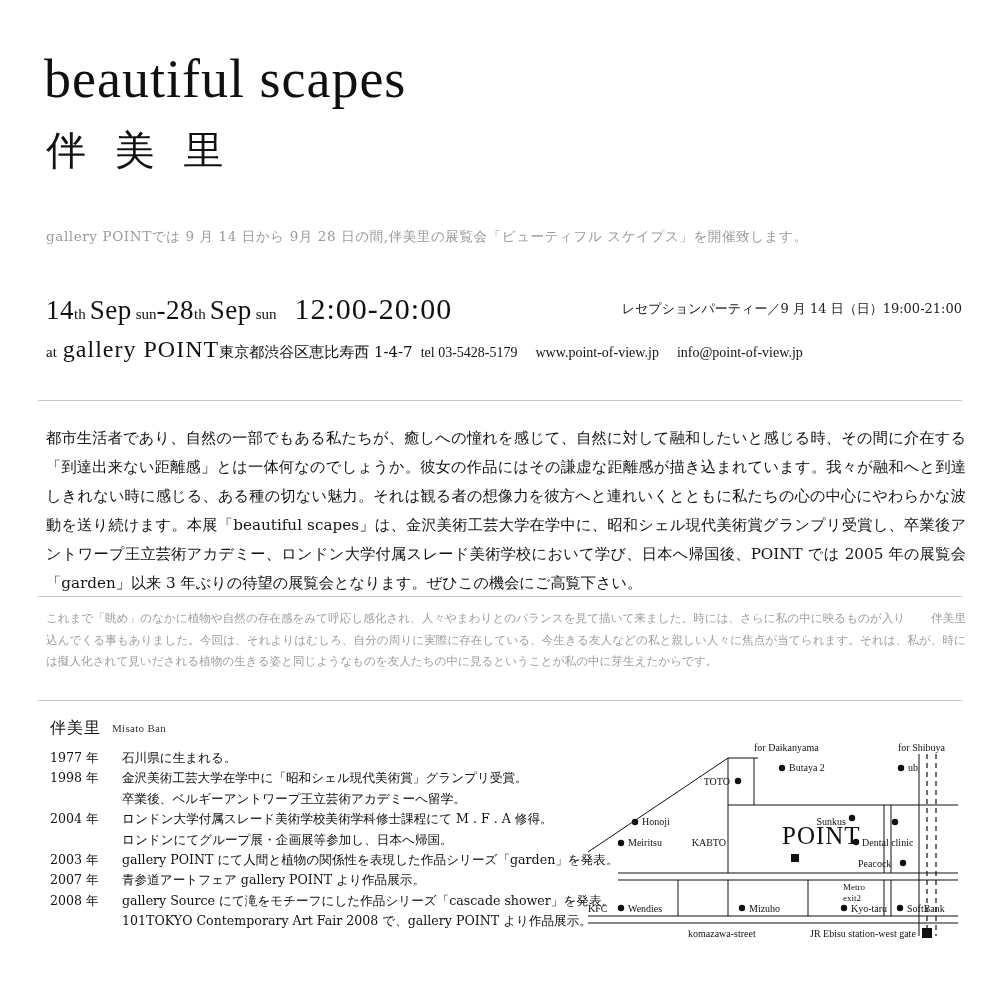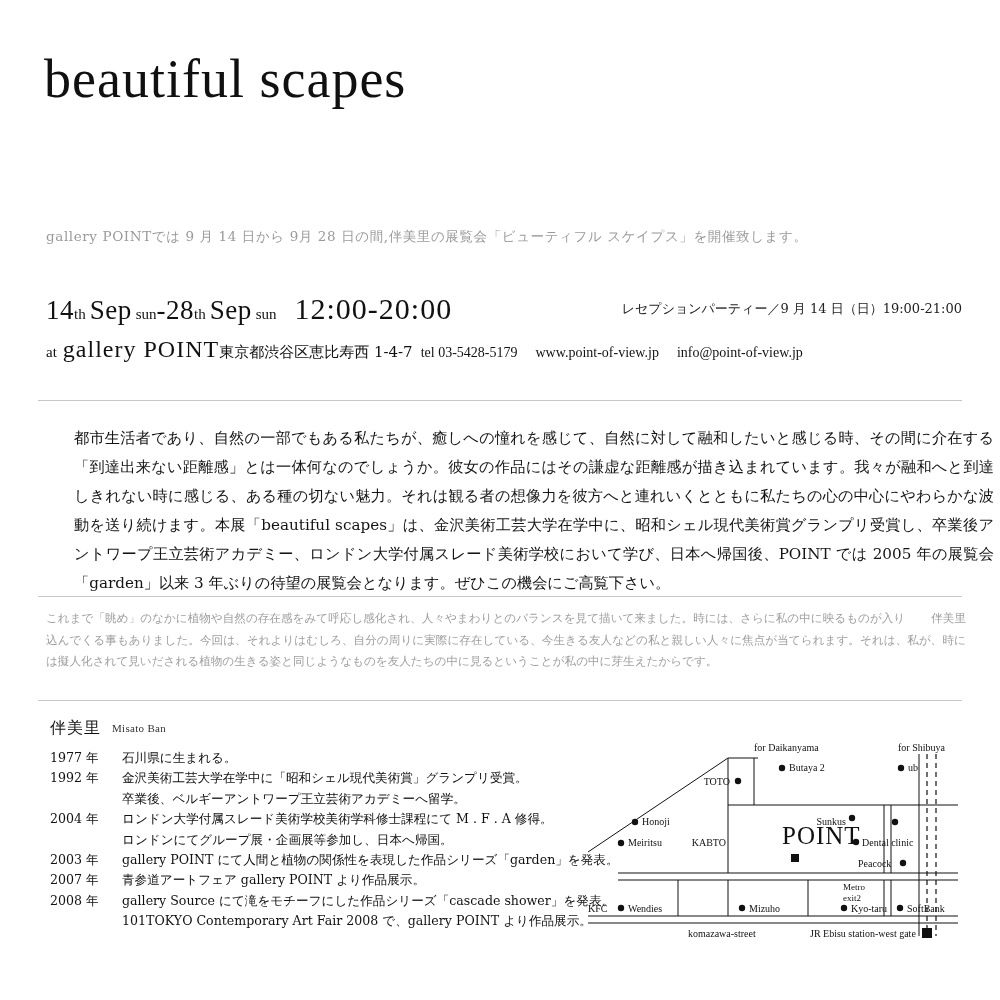--- a/index.html
+++ b/index.html
@@ -135,21 +135,20 @@
   .body-jp {
     position: absolute;
     left: 46px;
     top: 424px;
     width: 920px;
     font-family: "DejaVu Serif", serif;
     font-size: 15.2px;
     line-height: 29px;
     color: #141414;
     text-align: justify;
-    margin-left: 28px;
   }
 
   
   .body-gray {
     position: absolute;
     left: 46px;
     top: 608px;
     width: 920px;
     font-family: "DejaVu Serif", serif;
     font-size: 11.6px;
@@ -209,20 +208,21 @@
     height: 212px;
   }
   .map svg { display: block; }
 </style>
 </head>
 <body>
 
 <div class="page">
 
   <div class="title-en">beautiful scapes</div>
+  <div class="title-jp">伴 美 里</div>
 
   <div class="lead">gallery POINTでは 9 月 14 日から 9月 28 日の間,伴美里の展覧会「ビューティフル スケイプス」を開催致します。</div>
 
   <div class="date-line">
     <span class="big">14</span><span class="sm">th</span>
     <span class="big">Sep</span>
     <span class="sm">sun</span><span class="big">-</span><span class="big">28</span><span class="sm">th</span>
     <span class="big">Sep</span>
     <span class="sm">sun</span>
     <span class="time">12:00-20:00</span>
@@ -250,21 +250,21 @@
   <div class="bio-name">伴美里</div>
   <div class="bio-name-en">Misato Ban</div>
 
   <table class="bio-table">
     <tbody>
       <tr>
         <td class="year">1977 年</td>
         <td>石川県に生まれる。</td>
       </tr>
       <tr>
-        <td class="year">1992 年</td>
+        <td class="year">1998 年</td>
         <td>金沢美術工芸大学在学中に「昭和シェル現代美術賞」グランプリ受賞。</td>
       </tr>
       <tr>
         <td class="year"></td>
         <td>卒業後、ベルギーアントワープ王立芸術アカデミーへ留学。</td>
       </tr>
       <tr>
         <td class="year">2004 年</td>
         <td>ロンドン大学付属スレード美術学校美術学科修士課程にて M . F . A 修得。</td>
       </tr>

